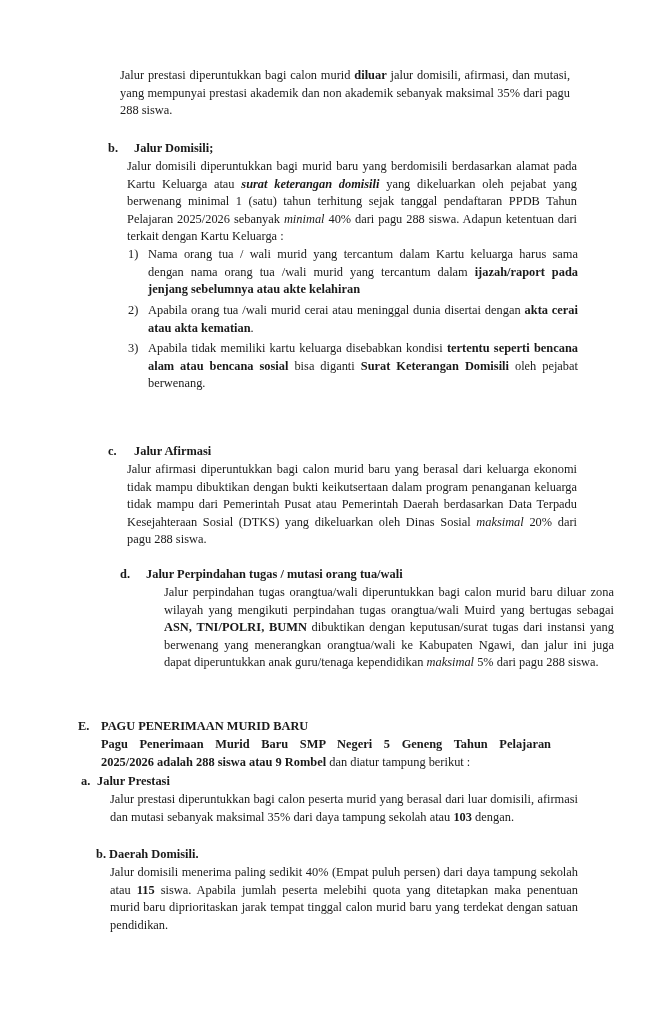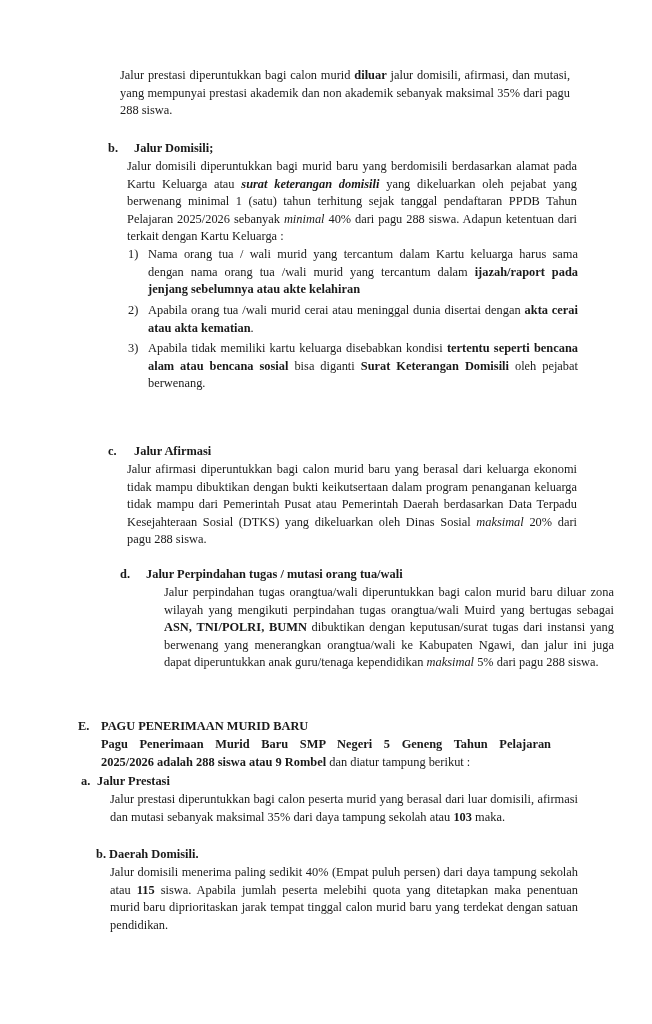--- a/index.html
+++ b/index.html
@@ -68,21 +68,21 @@
   </div>
   <div class="blk" style="left:101px; top:736px; width:450px;">
     <p class="b jl">Pagu Penerimaan Murid Baru SMP Negeri 5 Geneng Tahun   Pelajaran</p>
     <p><span class="b">2025/2026 adalah 288 siswa atau 9 Rombel</span><span> dan diatur tampung berikut :</span></p>
   </div>
 
   <div class="head" style="left:81px; top:773px;">
     <span class="mark" style="width:16px;">a.</span><span>Jalur Prestasi</span>
   </div>
   <div class="blk" style="left:110px; top:791px; width:468px;">
-    <p><span>Jalur prestasi diperuntukkan bagi calon peserta murid  yang berasal dari luar domisili, afirmasi dan mutasi sebanyak maksimal 35% dari daya tampung sekolah  atau </span><span class="b">103</span><span> maka.</span></p>
+    <p><span>Jalur prestasi diperuntukkan bagi calon peserta murid  yang berasal dari luar domisili, afirmasi dan mutasi sebanyak maksimal 35% dari daya tampung sekolah  atau </span><span class="b">103</span><span> dengan.</span></p>
   </div>
 
   <div class="head" style="left:96px; top:846px;">
     <span class="mark" style="width:13px;">b.</span><span>Daerah Domisili.</span>
   </div>
   <div class="blk" style="left:110px; top:864px; width:468px;">
     <p><span>Jalur domisili menerima paling sedikit 40% (Empat puluh persen) dari daya tampung sekolah atau </span><span class="b">115</span><span> siswa. Apabila  jumlah peserta melebihi quota yang ditetapkan maka penentuan murid  baru diprioritaskan jarak tempat tinggal calon murid  baru yang terdekat dengan satuan pendidikan.</span></p>
   </div>
 
 </div>

